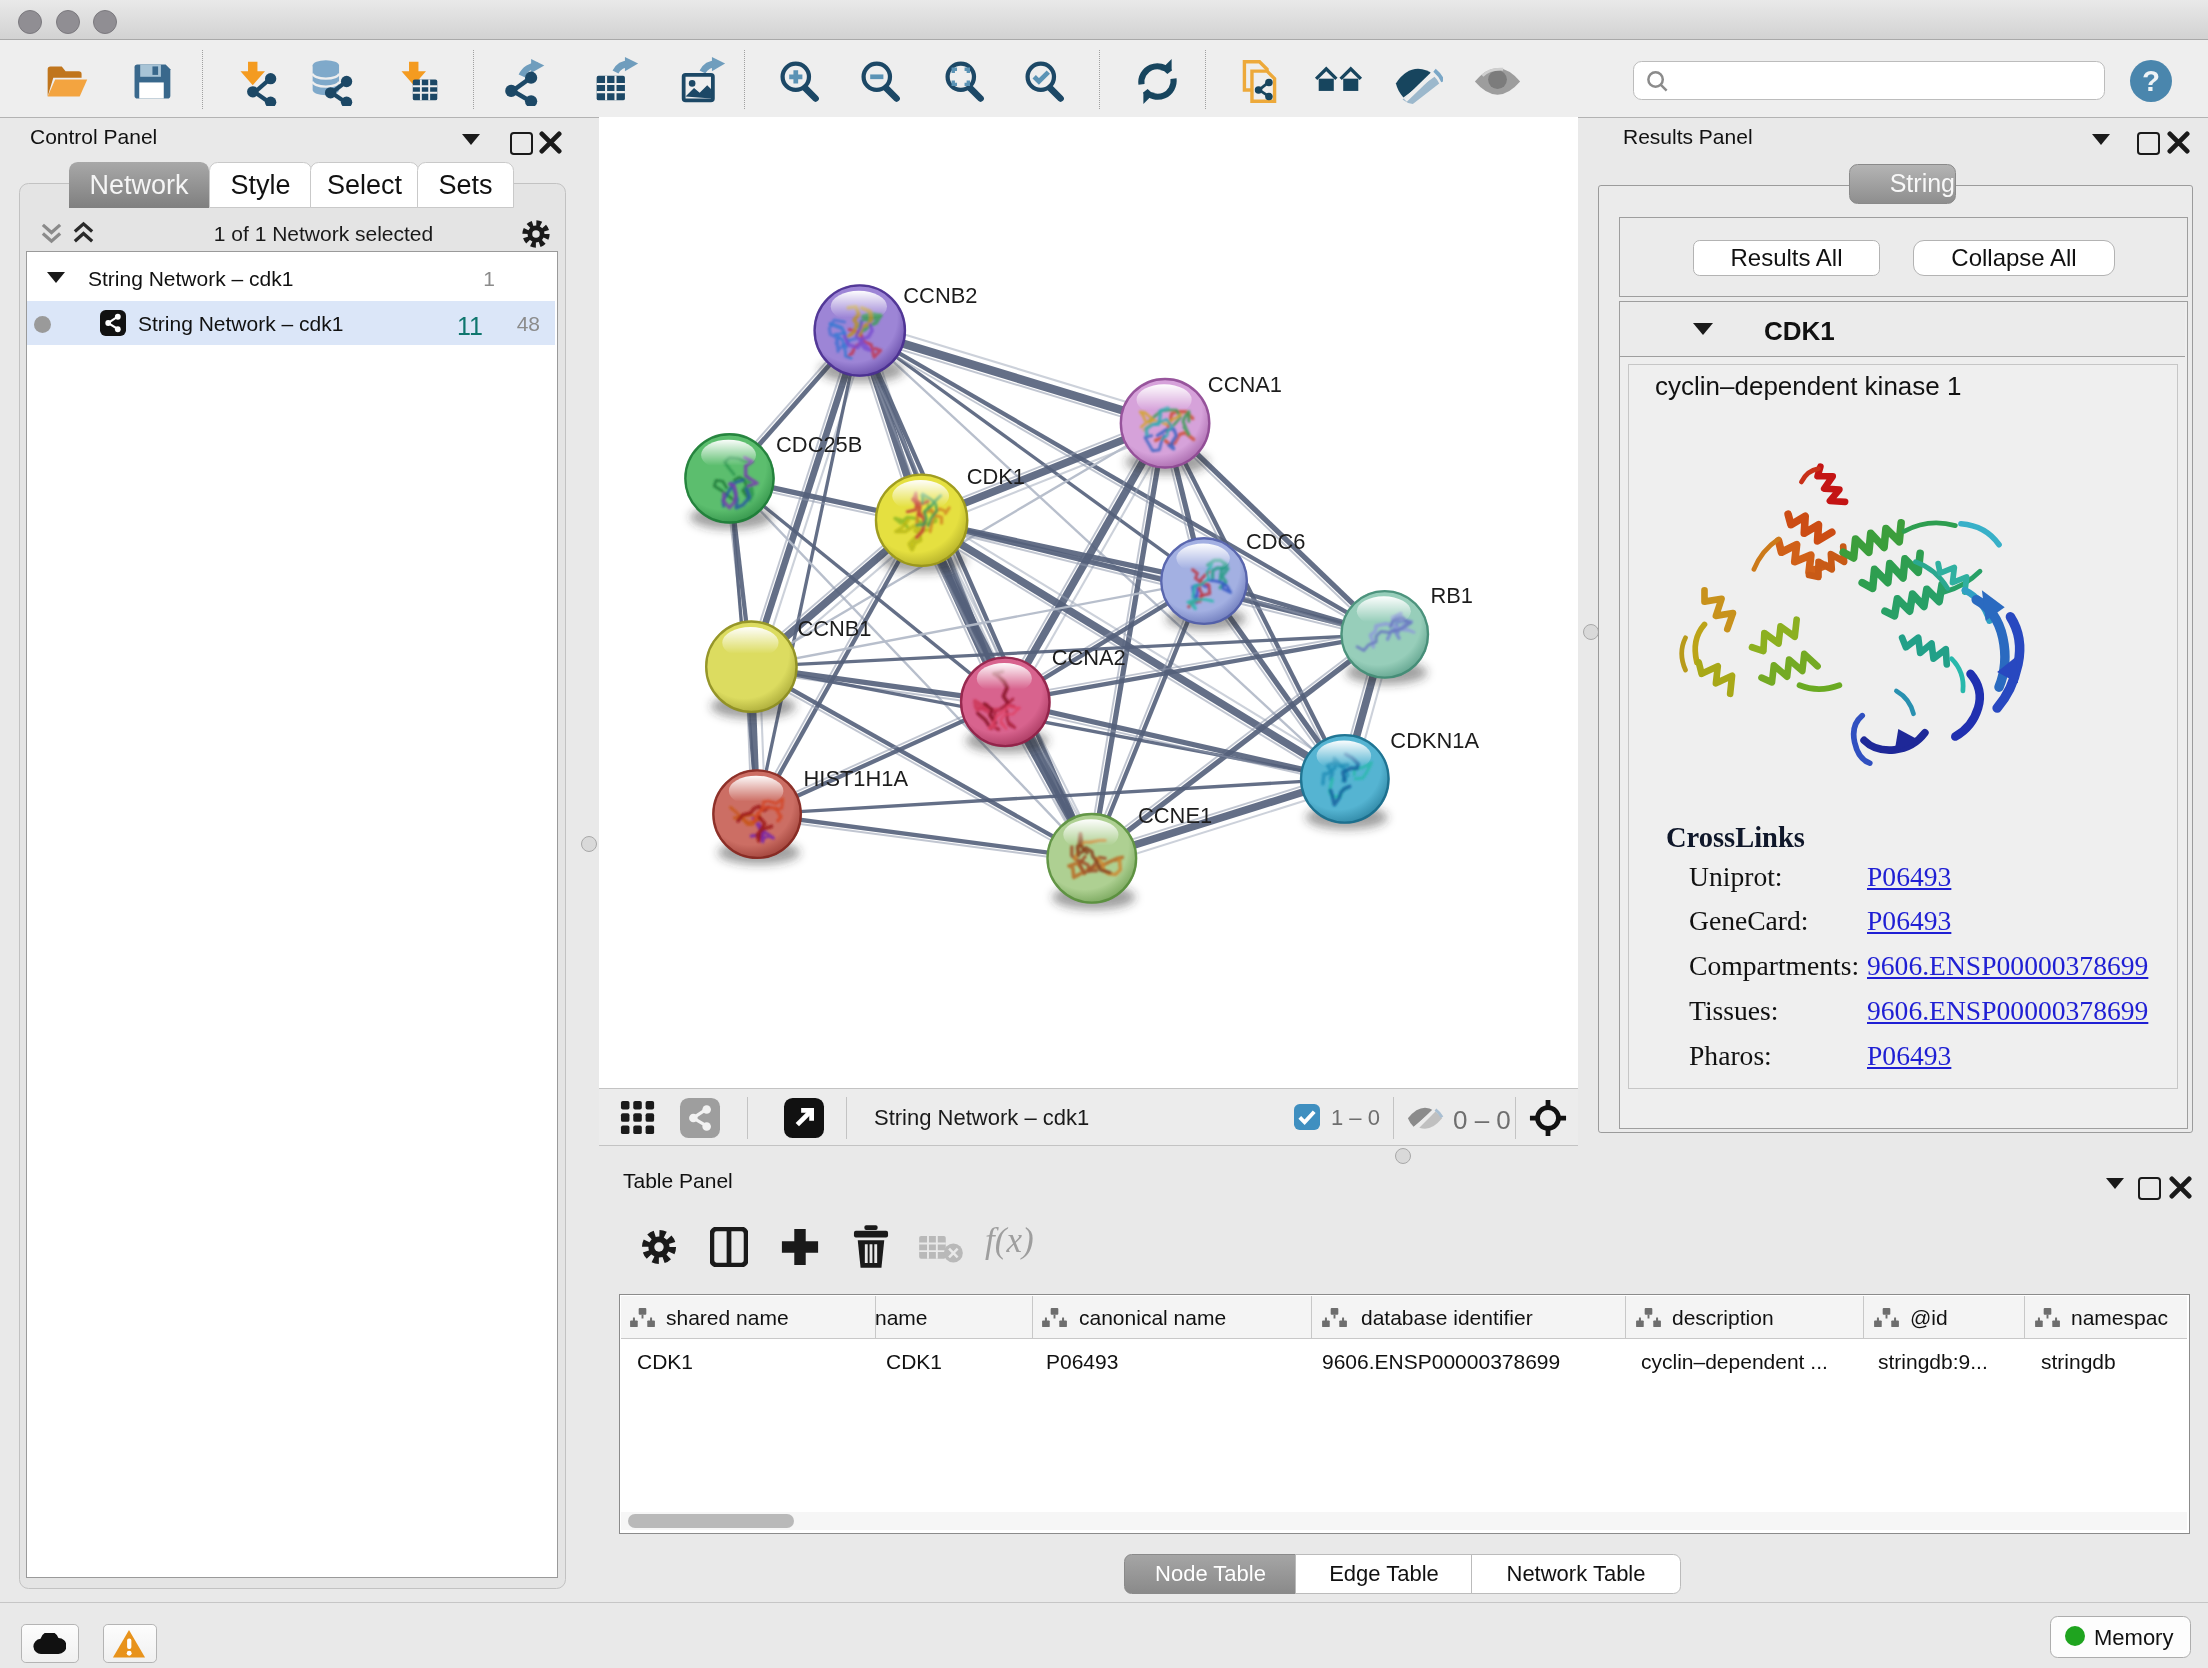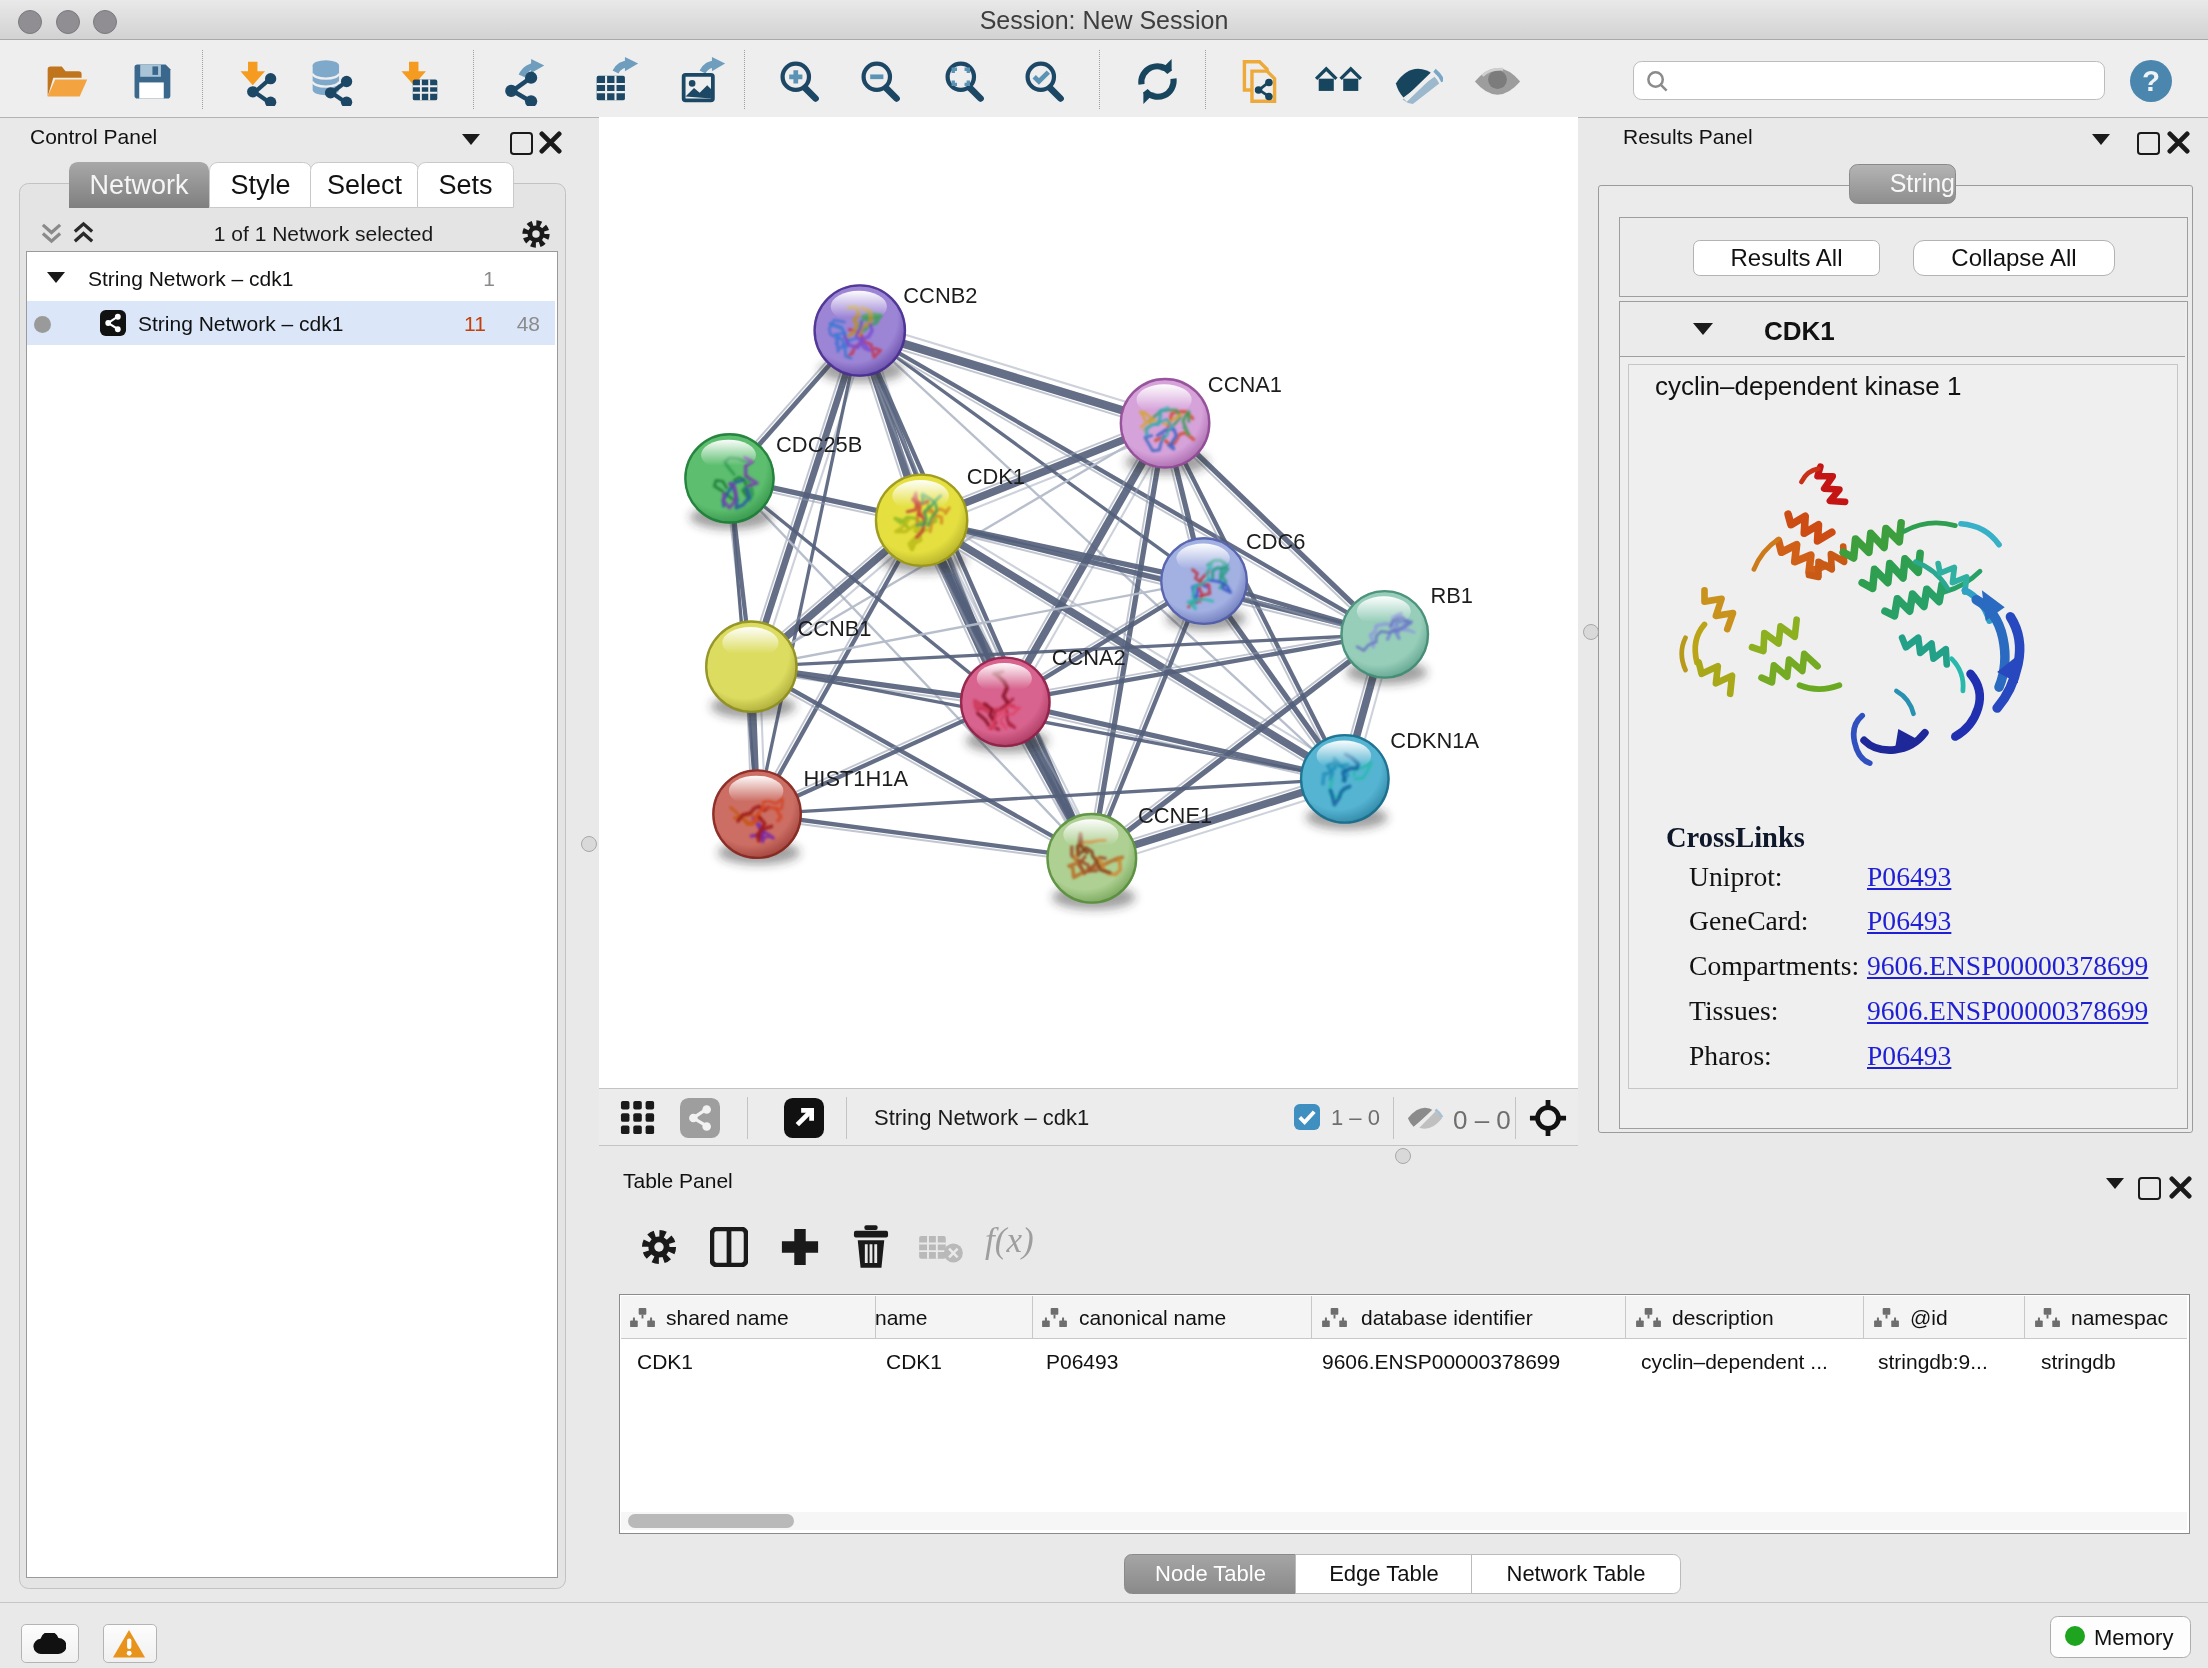--- a/index.html
+++ b/index.html
@@ -11,21 +11,20 @@
 .hline{background:#c6c6c6;height:1px}
 a.lnk{color:#1f1fd4;text-decoration:underline}
 </style>
 </head>
 <body>
 
 <div class="abs" style="left:0;top:0;width:2208px;height:39px;background:linear-gradient(#e9e9e9,#d2d2d2);border-bottom:1px solid #a9a9a9">
   <div class="abs" style="left:18px;top:9.5px;width:22px;height:22px;border-radius:50%;background:#908e93;border:1px solid #7b797e"></div>
   <div class="abs" style="left:56px;top:9.5px;width:22px;height:22px;border-radius:50%;background:#908e93;border:1px solid #7b797e"></div>
   <div class="abs" style="left:93px;top:9.5px;width:22px;height:22px;border-radius:50%;background:#908e93;border:1px solid #7b797e"></div>
-  <div class="abs" style="left:0;top:5.7px;width:2208px;text-align:center;font-size:25px;color:#3e3e3e">Session: New Session</div>
 </div>
 
 <div class="abs" style="left:0;top:40px;width:2208px;height:77px;background:#eeeeee;border-bottom:1px solid #b3b3b3">
 <div class="abs" style="left:42px;top:17px">
       <svg width="49" height="49" viewBox="0 0 52 52">
   <path d="M6 42V13q0-3 3-3h12l4 5h14q3 0 3 3v4H12z" fill="#c0751c"></path>
   <path d="M6 42l8-18h34l-8 18z" fill="#f3a440"></path>
       </svg>
     </div>
 <div class="abs" style="left:127px;top:17px">
@@ -252,21 +251,21 @@
 <svg class="abs" style="left:100px;top:310px" width="26" height="26" viewBox="0 0 27 27">
     <g fill="#fff">
       <circle cx="18.5" cy="7" r="3"></circle>
       <circle cx="8.5" cy="13.5" r="3"></circle>
       <circle cx="18.5" cy="20" r="3"></circle>
       <path d="M17.8 5.9L8 12.4l1.2 1.9 9.8-6.5z"></path>
       <path d="M9.2 12.6l9.8 6.2-1.1 2-9.8-6.3z"></path>
     </g>
   </svg>
 <div class="abs" style="left:138px;top:312px;font-size:21px;color:#111">String Network – cdk1</div>
-<div class="abs" style="left:457px;top:312px;width:36px;text-align:center;font-size:21px;color:#c2410c">11</div>
+<div class="abs" style="left:457px;top:312px;width:36px;text-align:left;font-size:25px;color:#0f766e">11</div>
 <div class="abs" style="left:504px;top:312px;width:36px;text-align:right;font-size:21px;color:#8b8b8b">48</div>
 <div class="abs" style="left:599px;top:117px;width:979px;height:971px;background:#fff"></div>
 <svg class="abs" style="left:599px;top:117px" width="979" height="971" viewBox="0 0 1029 1021">
 <defs>
 <radialGradient id="gA" cx="0.42" cy="0.36" r="0.78">
         <stop offset="0" stop-color="#9d85d6" stop-opacity="1"></stop>
         <stop offset="0.62" stop-color="#9d85d6"></stop>
         <stop offset="1" stop-color="#452a8c"></stop>
       </radialGradient>
 <radialGradient id="gB" cx="0.42" cy="0.36" r="0.78">

